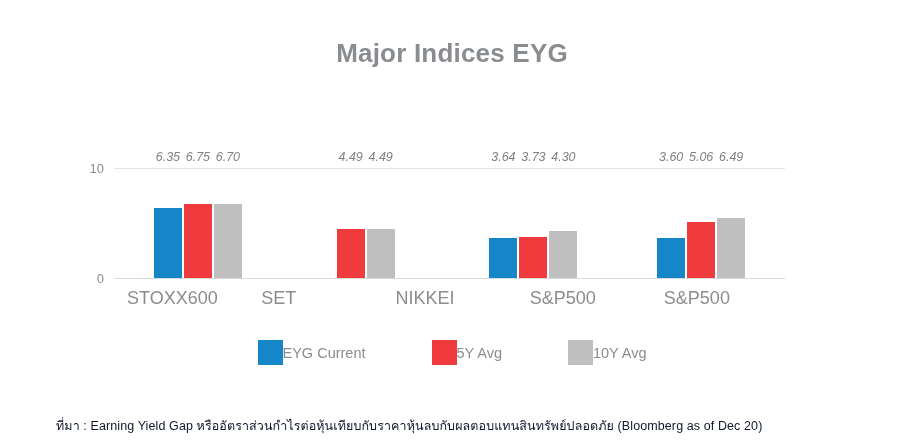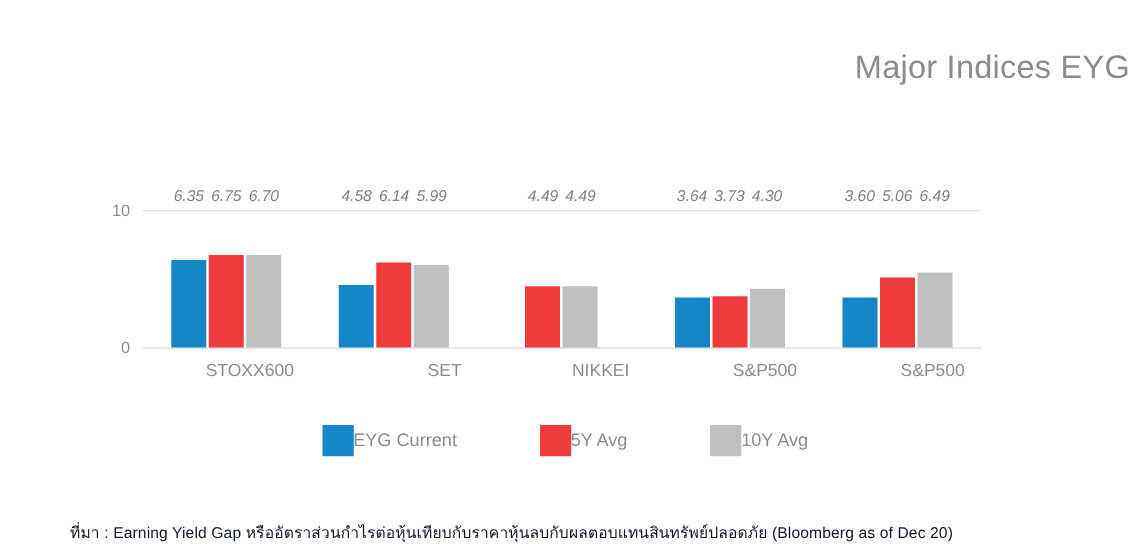--- a/index.html
+++ b/index.html
@@ -17,25 +17,25 @@
   #chart-root {
     position: relative;
     width: 904px;
     height: 444px;
   }
   .chart-title {
     position: absolute;
     top: 38px;
     left: 0;
     width: 904px;
-    text-align: right;
+    text-align: center;
     font-size: 26px;
     color: #8a8d90;
     letter-spacing: 0.2px;
-    font-weight: 400;
+    font-weight: 700;
   }
   
   .plot-area {
     position: absolute;
     left: 114px;
     top: 168px;
     width: 671px;
     height: 110px;
   }
   .gridline {
@@ -106,22 +106,22 @@
   .x-labels {
     position: absolute;
     left: 114px;
     top: 288px;
     width: 671px;
     display: flex;
     justify-content: space-around;
   }
   .x-label {
     width: 108px;
-    text-align: right;
-    font-size: 14px;
+    text-align: left;
+    font-size: 18px;
     color: #8a8d90;
     white-space: nowrap;
   }
   
   .legend {
     position: absolute;
     left: 0;
     top: 340px;
     width: 904px;
     display: flex;
@@ -174,34 +174,20 @@
             <span class="bar-label">6.35</span>
             <div class="bar" style="height: 69.85px; background: rgb(21, 135, 200);"></div>
           </div>
           <div class="bar-wrap">
             <span class="bar-label">6.75</span>
             <div class="bar" style="height: 74.25px; background: rgb(239, 59, 62);"></div>
           </div>
           <div class="bar-wrap">
             <span class="bar-label">6.70</span>
             <div class="bar" style="height: 73.7px; background: rgb(191, 191, 191);"></div>
-          </div>
-        </div>
-        <div class="group">
-          <div class="bar-wrap">
-            <span class="bar-label">4.58</span>
-            <div class="bar" style="height: 50.38px; background: rgb(21, 135, 200);"></div>
-          </div>
-          <div class="bar-wrap">
-            <span class="bar-label">6.14</span>
-            <div class="bar" style="height: 67.54px; background: rgb(239, 59, 62);"></div>
-          </div>
-          <div class="bar-wrap">
-            <span class="bar-label">5.99</span>
-            <div class="bar" style="height: 65.89px; background: rgb(191, 191, 191);"></div>
           </div>
         </div>
         <div class="group">
           <div class="bar-wrap">
             <span class="bar-label">4.49</span>
             <div class="bar" style="height: 49.39px; background: rgb(239, 59, 62);"></div>
           </div>
           <div class="bar-wrap">
             <span class="bar-label">4.49</span>
             <div class="bar" style="height: 49.39px; background: rgb(191, 191, 191);"></div>

